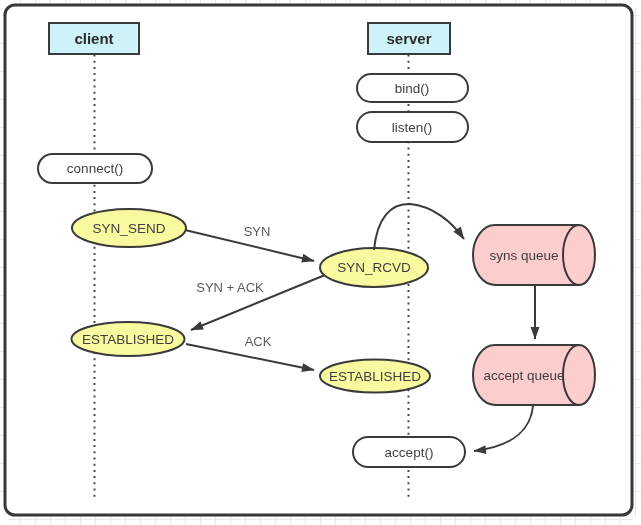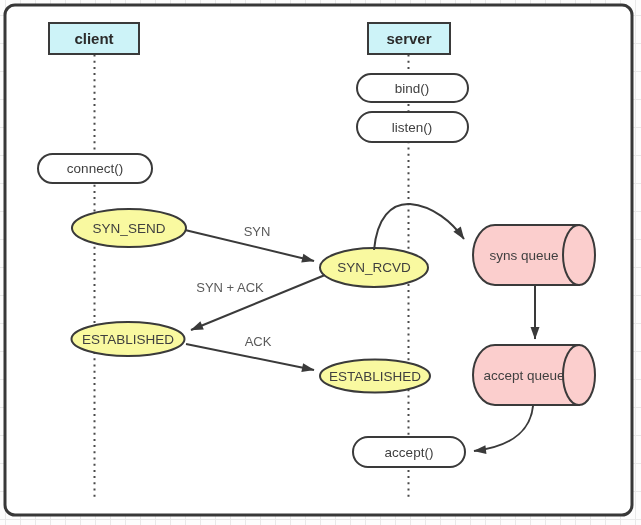--- a/index.html
+++ b/index.html
@@ -12,20 +12,21 @@
   }
   .canvas {
     position: relative;
     width: 641px;
     height: 525px;
     background-color: #fdfdfd;
     background-image:
       repeating-linear-gradient(to right, #e9e9e9 0 1px, transparent 1px 15px),
       repeating-linear-gradient(to bottom, #e9e9e9 0 1px, transparent 1px 28px);
     background-position: 5px 15px;
+    border-radius: 23px;
   }
   svg { display: block; }
   text {
     font-family: "Liberation Sans", sans-serif;
     fill: #3f3f3f;
     user-select: none;
   }
   .actor-label { font-size: 15px; font-weight: bold; fill: #2b2b2b; }
   .node-label  { font-size: 13.5px; }
   .edge-label  { font-size: 13px; fill: #5a5a5a; }

